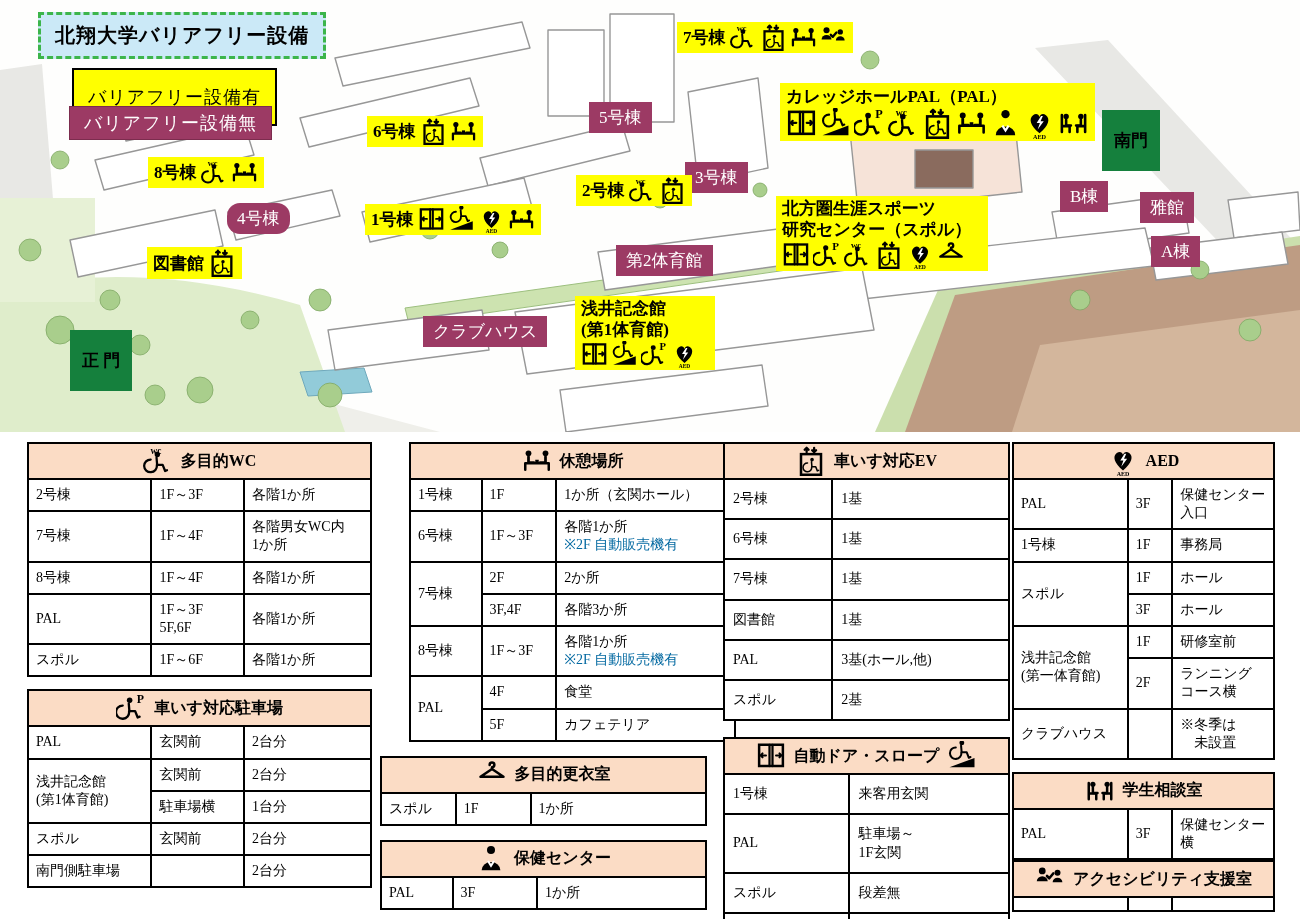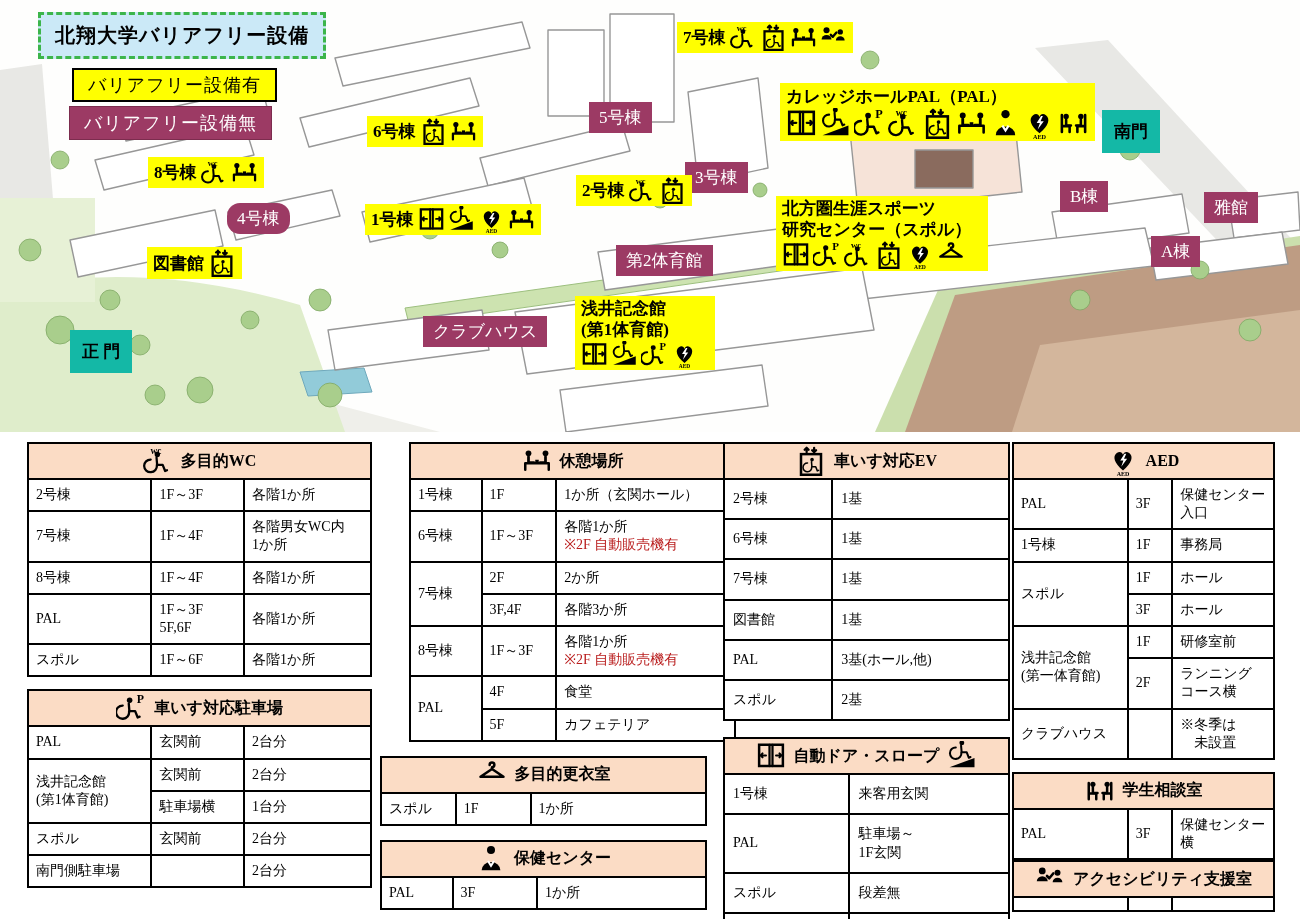--- a/index.html
+++ b/index.html
@@ -3,44 +3,44 @@
 <meta charset="utf-8">
 <style>
   html,body{margin:0;padding:0;background:#fff}
   .stage{position:relative;width:1300px;height:919px;background:#fff;overflow:hidden;
          font-family:Liberation Serif, serif;color:#000}
   .map-area{position:absolute;left:0;top:0;width:1300px;height:432px}
   svg.bg{position:absolute;left:0;top:0;display:block}
   .title-box{position:absolute;left:38px;top:12px;background:#CBE9F7;border:3px dashed #3CB54B;
              padding:7px 14px;font-size:20px;font-weight:bold;letter-spacing:1px}
   .legend-yes{position:absolute;left:72px;top:68px;background:#FFFF00;border:2px solid #000;
-              padding:3px 14px;font-size:18px;letter-spacing:1px}
+              padding:15px 14px;font-size:18px;letter-spacing:1px}
   .legend-no{position:absolute;left:69px;top:106px;background:#9C3A64;color:#fff;border:1px solid #7c2c4e;
              padding:4px 14px;font-size:18px;letter-spacing:1px}
   .lbl{position:absolute;display:flex;align-items:center;gap:4px;white-space:nowrap;box-sizing:border-box}
   .lbl-yellow{background:#FFFF00;color:#000;font-weight:700;font-size:17px;padding:2px 6px}
   .lbl-purple{background:#9C3A64;color:#fff;font-size:17px;padding:4px 10px;justify-content:center}
-  .lbl-orange{background:#14b8a6;color:#000;font-weight:700;font-size:17px;padding:10px 12px;justify-content:center}
+  .lbl-orange{background:#15803d;color:#000;font-weight:700;font-size:17px;padding:19px 12px;justify-content:center}
   .lbl.colmode{flex-direction:column;align-items:flex-start;gap:0}
   .lbl .lines{display:flex;flex-direction:column;line-height:1.25}
   .lbl .icon-row{display:flex;align-items:flex-end;gap:3px}
   .icon{display:inline-flex;align-items:flex-end}
   .icon svg{display:block}
   .tables-area{position:absolute;left:0;top:432px;width:1300px;height:487px}
   .tcol{position:absolute;top:10px}
   #tcol1{left:27px;width:345px}
   #tcol2{left:380px;width:327px}
   #tcol3{left:723px;width:287px}
   #tcol4{left:1012px;width:263px}
   table.ftable{width:100%;border-collapse:collapse;table-layout:fixed;font-size:14px}
   .ftable th,.ftable td{border:2px solid #000}
   .ftable th{background:#FBDCC5;padding:2px 4px}
   .hflex{display:flex;align-items:center;justify-content:center;gap:8px;font-size:16px;font-weight:bold}
   .ftable td{padding:6px 7px;vertical-align:middle;white-space:pre-line;line-height:1.3;background:#fff;text-align:left}
-  .note-red{color:#b91c1c}
+  .note-red{color:#0369a1}
 </style>
 </head>
 <body>
 
 <div class="stage">
 
   <div class="map-area">
     <svg class="bg" width="1300" height="432" viewBox="0 0 1300 432">
       <rect width="1300" height="432" fill="#FEFEFD"></rect>
 
@@ -326,21 +326,21 @@
     <path fill="none" stroke="#000" stroke-width="2.2" stroke-linecap="round" stroke-linejoin="round" d="M13.2 6.5 L13.8 13.5 H19.2 L21.6 19.5 L23.4 18.7"></path>
     <path fill="none" stroke="#000" stroke-width="2.2" stroke-linecap="round" stroke-linejoin="round" d="M13.5 13.8 A6.2 6.2 0 1 1 7.5 8.3"></path>
                 </g>
               </svg>
             </span>
           </span>
         </div>
         <div class="lbl lbl-purple" style="left: 1060px; top: 181px;">
           <span>B棟</span>
         </div>
-        <div class="lbl lbl-purple" style="left: 1204px; top: 192px;">
+        <div class="lbl lbl-purple" style="left: 1140px; top: 192px;">
           <span>雅館</span>
         </div>
         <div class="lbl lbl-purple" style="left: 227px; top: 203px; border-radius: 13px;">
           <span>4号棟</span>
         </div>
         <div class="lbl lbl-yellow" style="left: 365px; top: 204px;">
           <span>1号棟</span>
           <span class="icon-row">
             <span class="icon">
               <svg width="27" height="27" viewBox="0 0 24 24">

